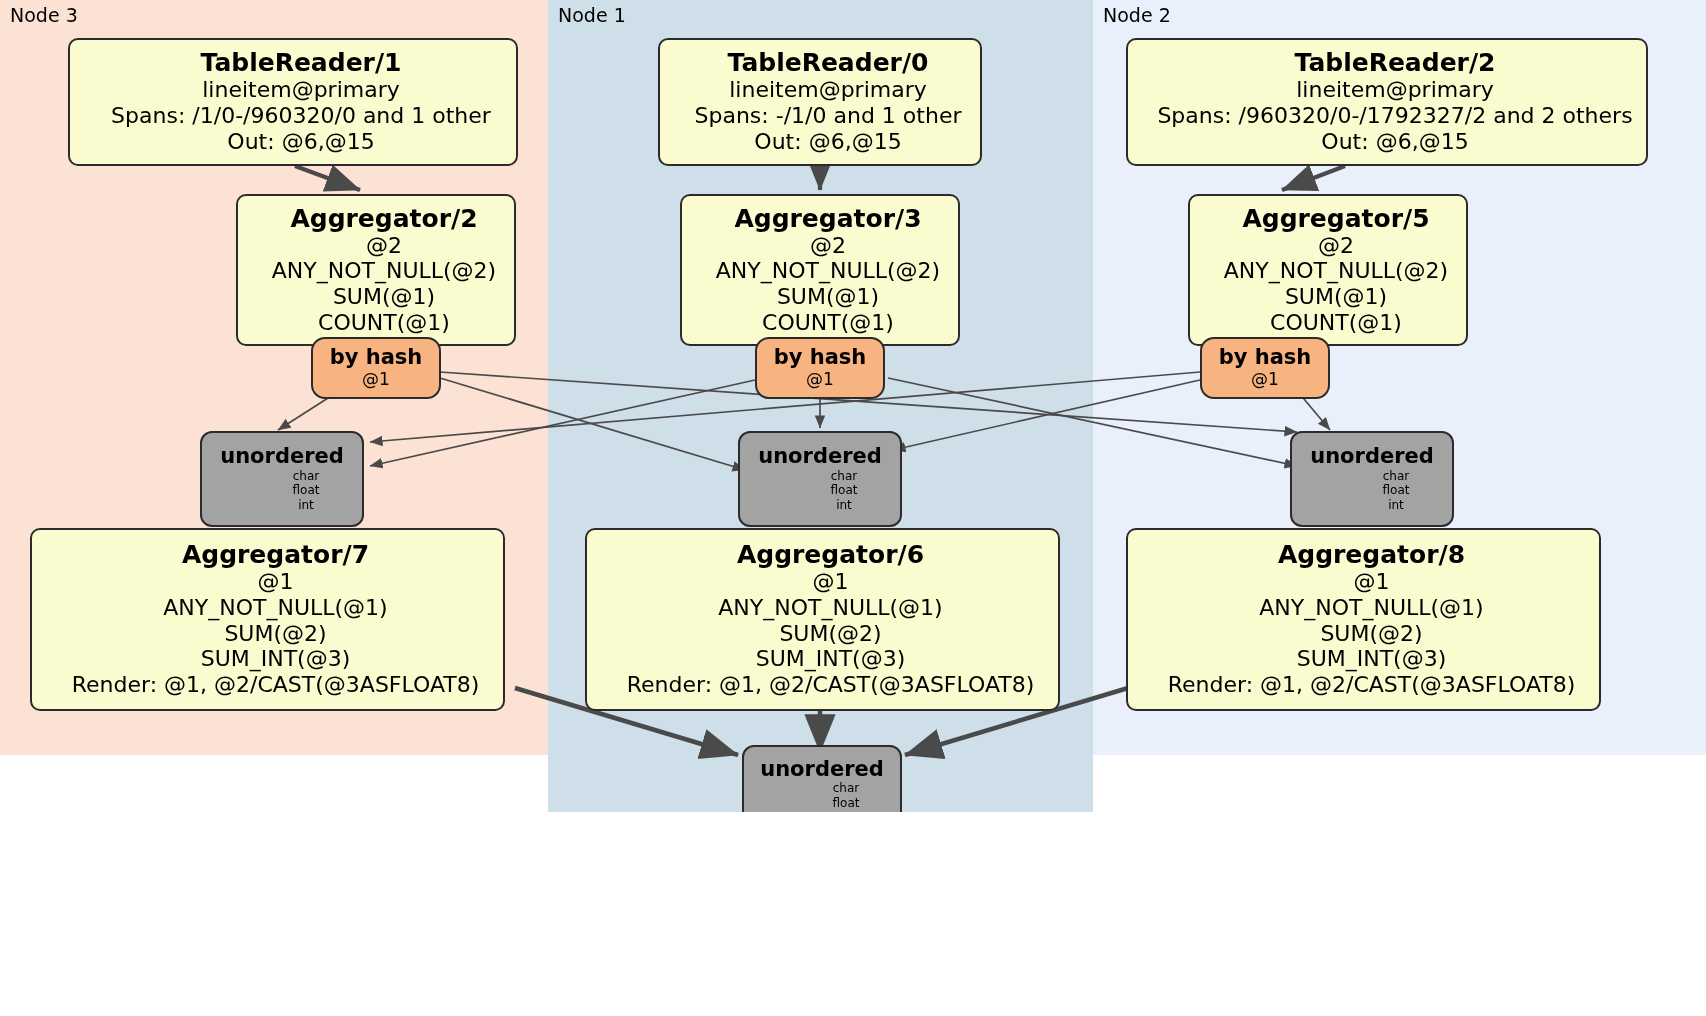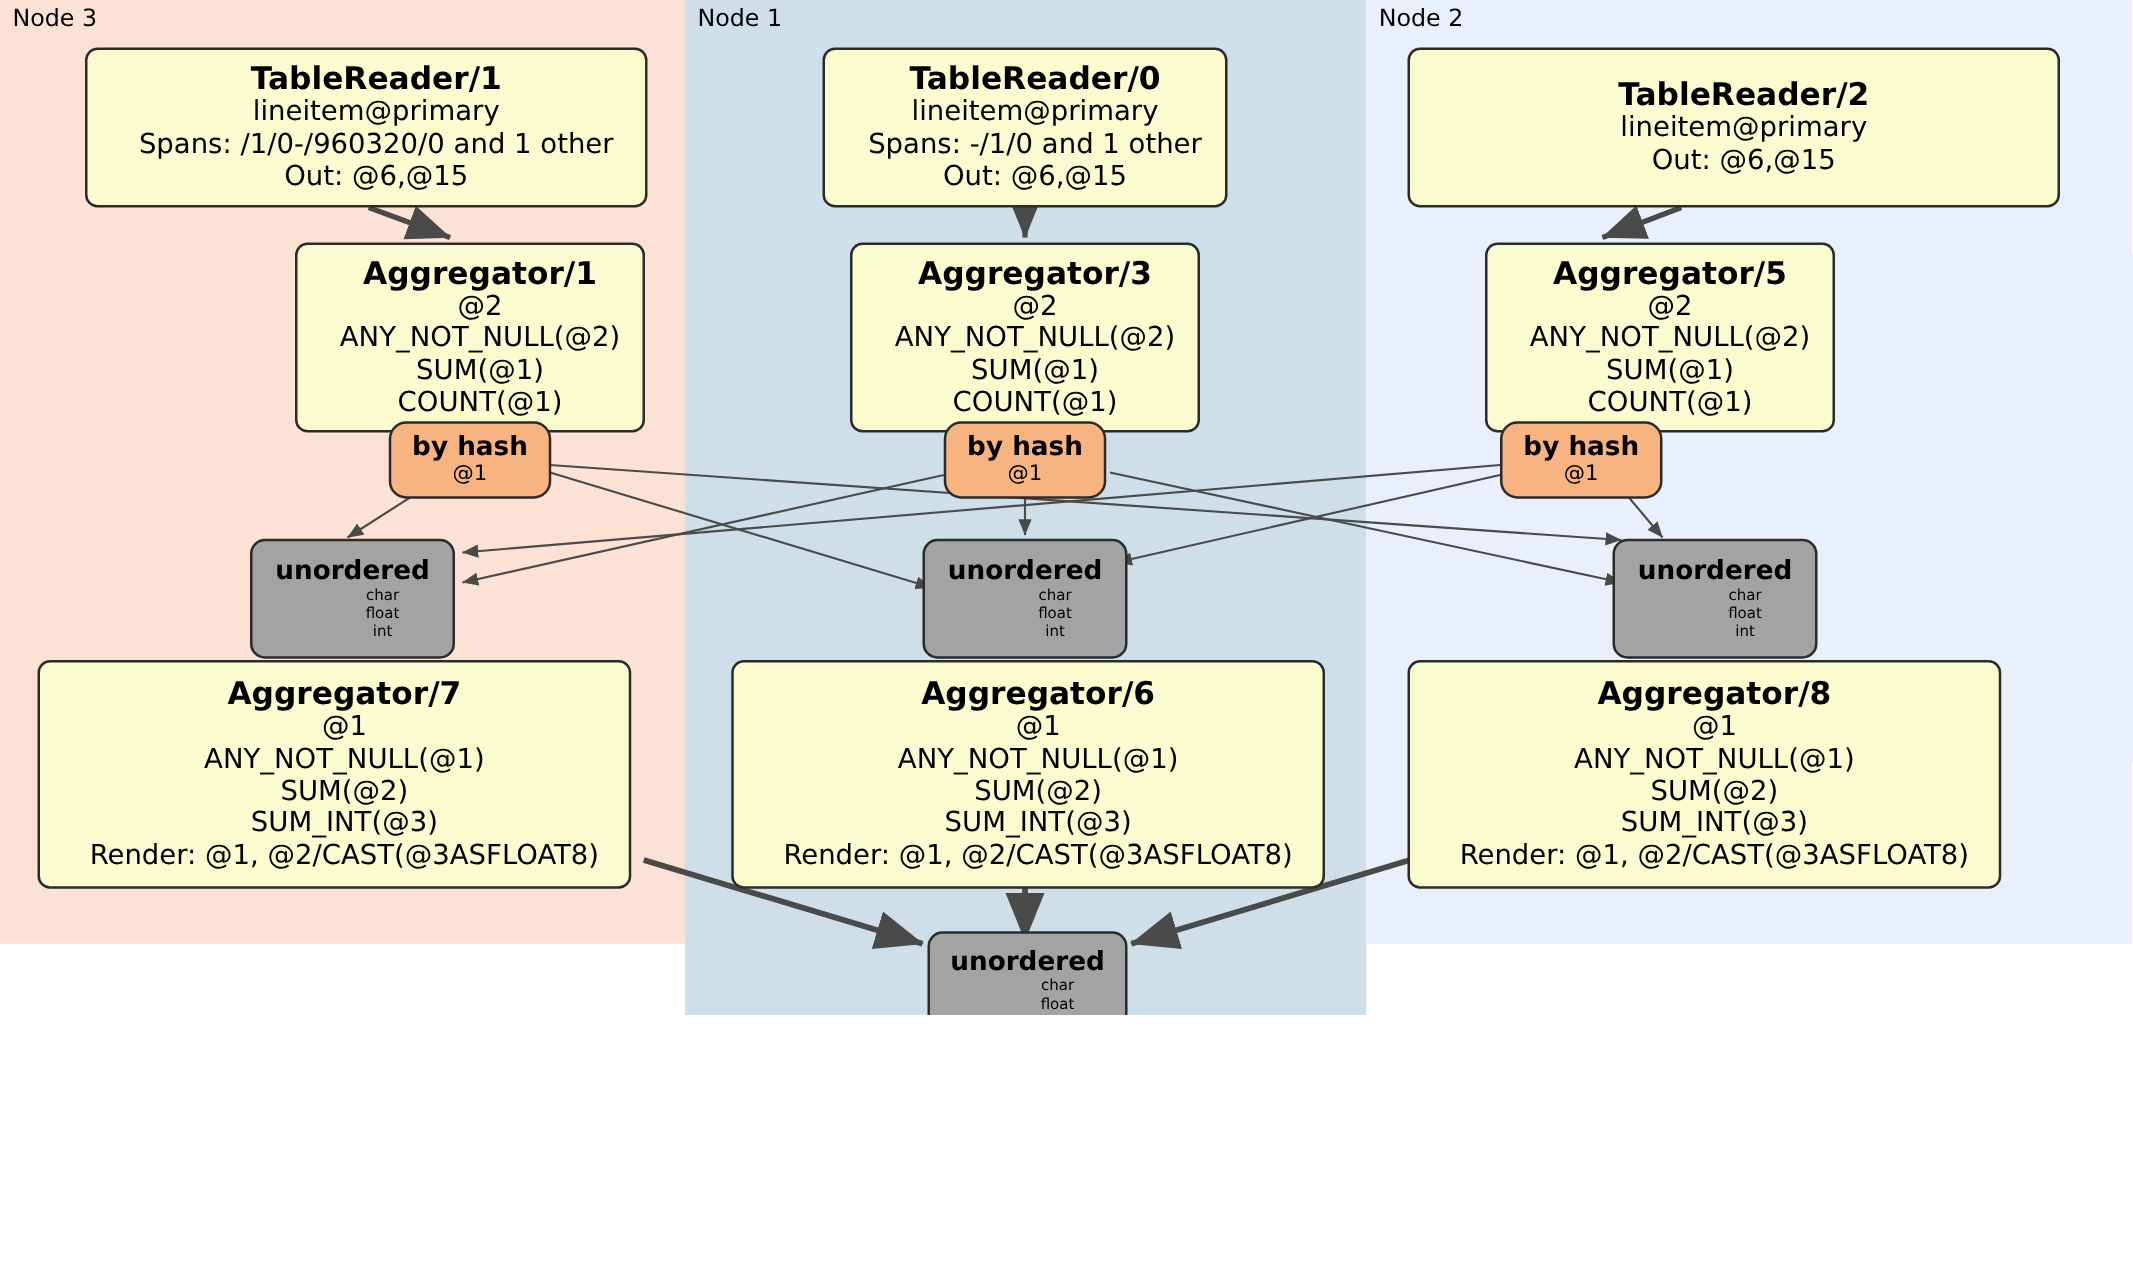--- a/index.html
+++ b/index.html
@@ -151,25 +151,26 @@
   <div class="box proc" style="left:658px; top:38px; width:324px; height:128px;">
     <div class="title">TableReader/0</div>
     <div class="line">lineitem@primary</div>
     <div class="line">Spans: -/1/0 and 1 other</div>
     <div class="line">Out: @6,@15</div>
   </div>
 
   <div class="box proc" style="left:1126px; top:38px; width:522px; height:128px;">
     <div class="title">TableReader/2</div>
     <div class="line">lineitem@primary</div>
+    <div class="line">Spans: /960320/0-/1792327/2 and 2 others</div>
     <div class="line">Out: @6,@15</div>
   </div>
 
   <div class="box proc" style="left:236px; top:194px; width:280px; height:152px;">
-    <div class="title">Aggregator/1</div>
+    <div class="title">Aggregator/2</div>
     <div class="line">@2</div>
     <div class="line">ANY_NOT_NULL(@2)</div>
     <div class="line">SUM(@1)</div>
     <div class="line">COUNT(@1)</div>
   </div>
 
   <div class="box proc" style="left:680px; top:194px; width:280px; height:152px;">
     <div class="title">Aggregator/3</div>
     <div class="line">@2</div>
     <div class="line">ANY_NOT_NULL(@2)</div>

